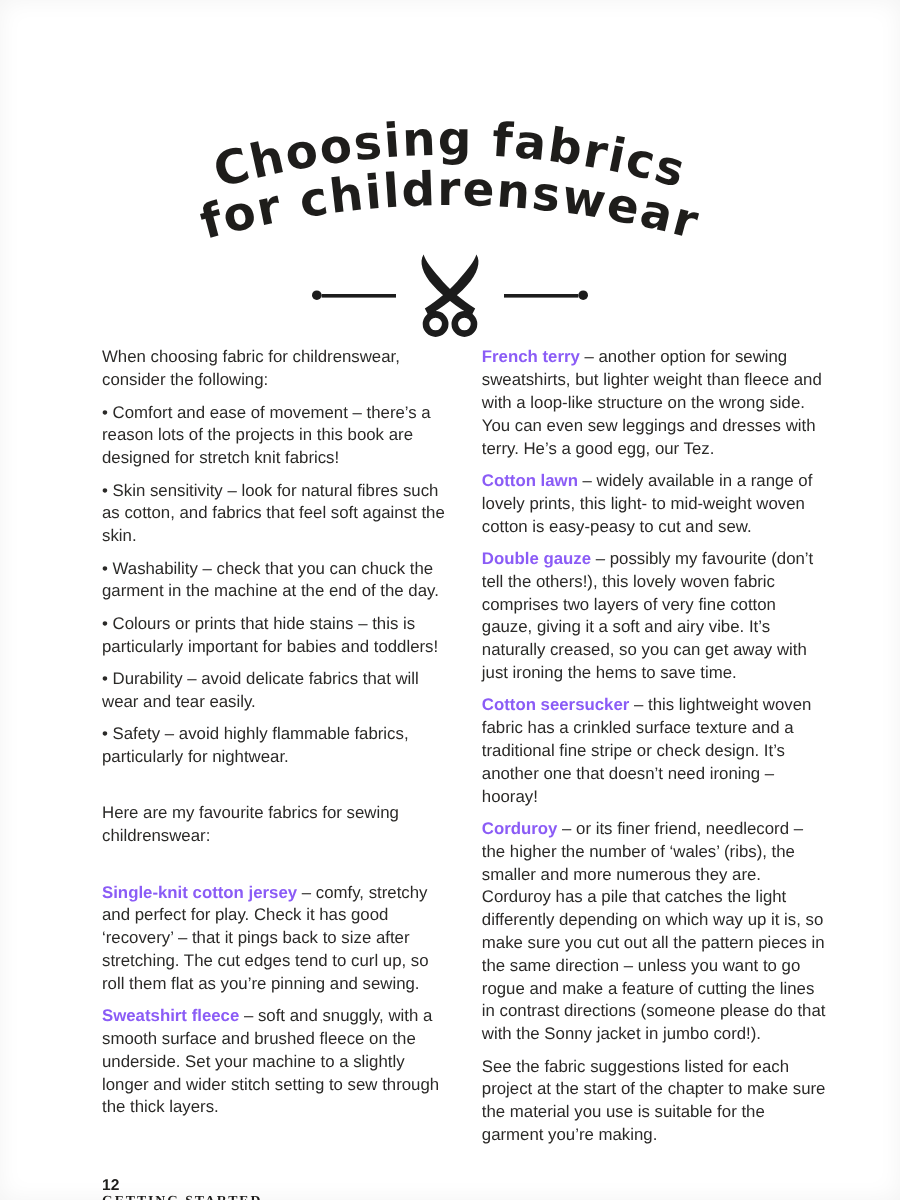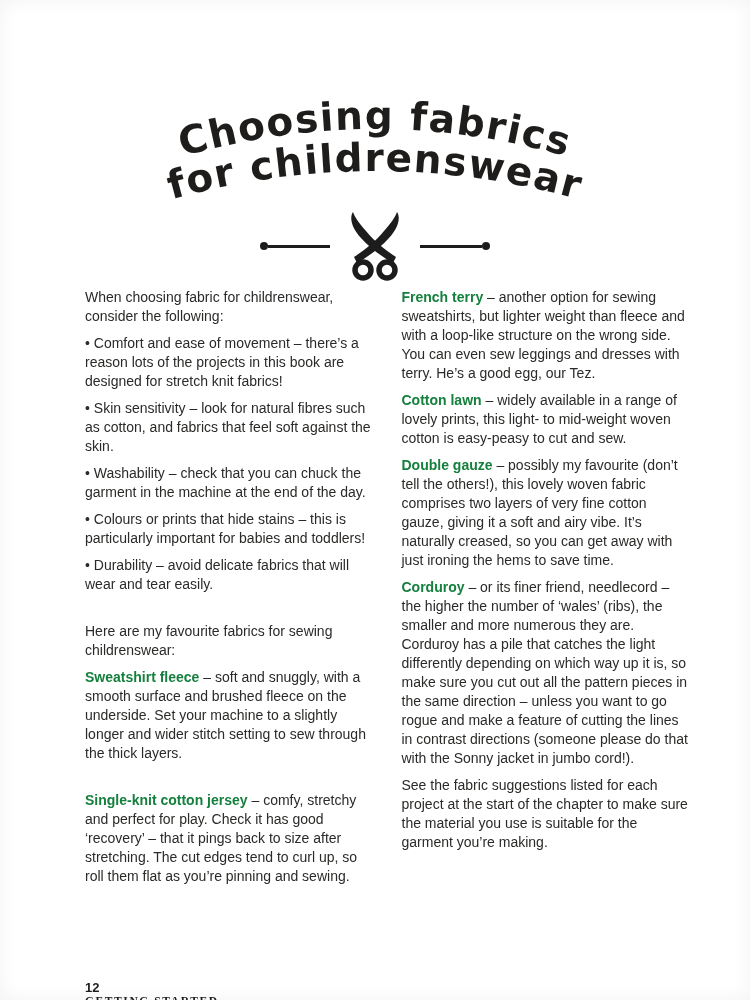--- a/index.html
+++ b/index.html
@@ -31,21 +31,21 @@
   .divider .sp{width:12px;flex:0 0 auto;}
   .scissors{width:66px;height:72px;flex:0 0 auto;}
   
   .columns{
     position:absolute;top:288px;left:85px;width:604px;
     display:flex;gap:29px;
   }
   .col{width:294px;font-size:14px;line-height:19px;}
   .col p{margin:0 0 8px 0;}
   .col p.gap-lg{margin-top:28px;}
-  .col b{font-weight:700;color:#15803d;}
+  .col b{font-weight:700;color:#8b5cf6;}
   
   .footer{
     position:absolute;left:85px;right:80px;top:980px;
     display:flex;justify-content:space-between;align-items:flex-start;
     color:#1e1d1b;
     flex-direction:column;
   }
   .footer .pagenum{font-weight:700;font-size:13px;}
   .footer .section{
     font-family:Liberation Serif, serif;
@@ -89,43 +89,48 @@
 
   <div class="columns">
 
     <div class="col">
       <p>When choosing fabric for childrenswear, consider the following:</p>
       <p class="bullet">• Comfort and ease of movement – there’s a reason lots of the projects in this book are designed for stretch knit fabrics!</p>
       <p class="bullet">• Skin sensitivity – look for natural fibres such as cotton, and fabrics that feel soft against the skin.</p>
       <p class="bullet">• Washability – check that you can chuck the garment in the machine at the end of the day.</p>
       <p class="bullet">• Colours or prints that hide stains – this is particularly important for babies and toddlers!</p>
       <p class="bullet">• Durability – avoid delicate fabrics that will wear and tear easily.</p>
+      <p class="bullet">• Safety – avoid highly flammable fabrics, particularly for nightwear.</p>
       <p class="gap-lg">Here are my favourite fabrics for sewing childrenswear:</p>
+      <p class="entry gap-lg">
+        <b>Single-knit cotton jersey</b>
+        <span>– comfy, stretchy and perfect for play. Check it has good ‘recovery’ – that it pings back to size after stretching. The cut edges tend to curl up, so roll them flat as you’re pinning and sewing.</span>
+      </p>
       <p class="entry">
         <b>Sweatshirt fleece</b>
         <span>– soft and snuggly, with a smooth surface and brushed fleece on the underside. Set your machine to a slightly longer and wider stitch setting to sew through the thick layers.</span>
-      </p>
-      <p class="entry gap-lg">
-        <b>Single-knit cotton jersey</b>
-        <span>– comfy, stretchy and perfect for play. Check it has good ‘recovery’ – that it pings back to size after stretching. The cut edges tend to curl up, so roll them flat as you’re pinning and sewing.</span>
       </p>
     </div>
 
     <div class="col">
       <p class="entry">
         <b>French terry</b>
         <span>– another option for sewing sweatshirts, but lighter weight than fleece and with a loop-like structure on the wrong side. You can even sew leggings and dresses with terry. He’s a good egg, our Tez.</span>
       </p>
       <p class="entry">
         <b>Cotton lawn</b>
         <span>– widely available in a range of lovely prints, this light- to mid-weight woven cotton is easy-peasy to cut and sew.</span>
       </p>
       <p class="entry">
         <b>Double gauze</b>
         <span>– possibly my favourite (don’t tell the others!), this lovely woven fabric comprises two layers of very fine cotton gauze, giving it a soft and airy vibe. It’s naturally creased, so you can get away with just ironing the hems to save time.</span>
+      </p>
+      <p class="entry">
+        <b>Cotton seersucker</b>
+        <span>– this lightweight woven fabric has a crinkled surface texture and a traditional fine stripe or check design. It’s another one that doesn’t need ironing – hooray!</span>
       </p>
       <p class="entry">
         <b>Corduroy</b>
         <span>– or its finer friend, needlecord – the higher the number of ‘wales’ (ribs), the smaller and more numerous they are. Corduroy has a pile that catches the light differently depending on which way up it is, so make sure you cut out all the pattern pieces in the same direction – unless you want to go rogue and make a feature of cutting the lines in contrast directions (someone please do that with the Sonny jacket in jumbo cord!).</span>
       </p>
       <p>See the fabric suggestions listed for each project at the start of the chapter to make sure the material you use is suitable for the garment you’re making.</p>
     </div>
 
   </div>
 

